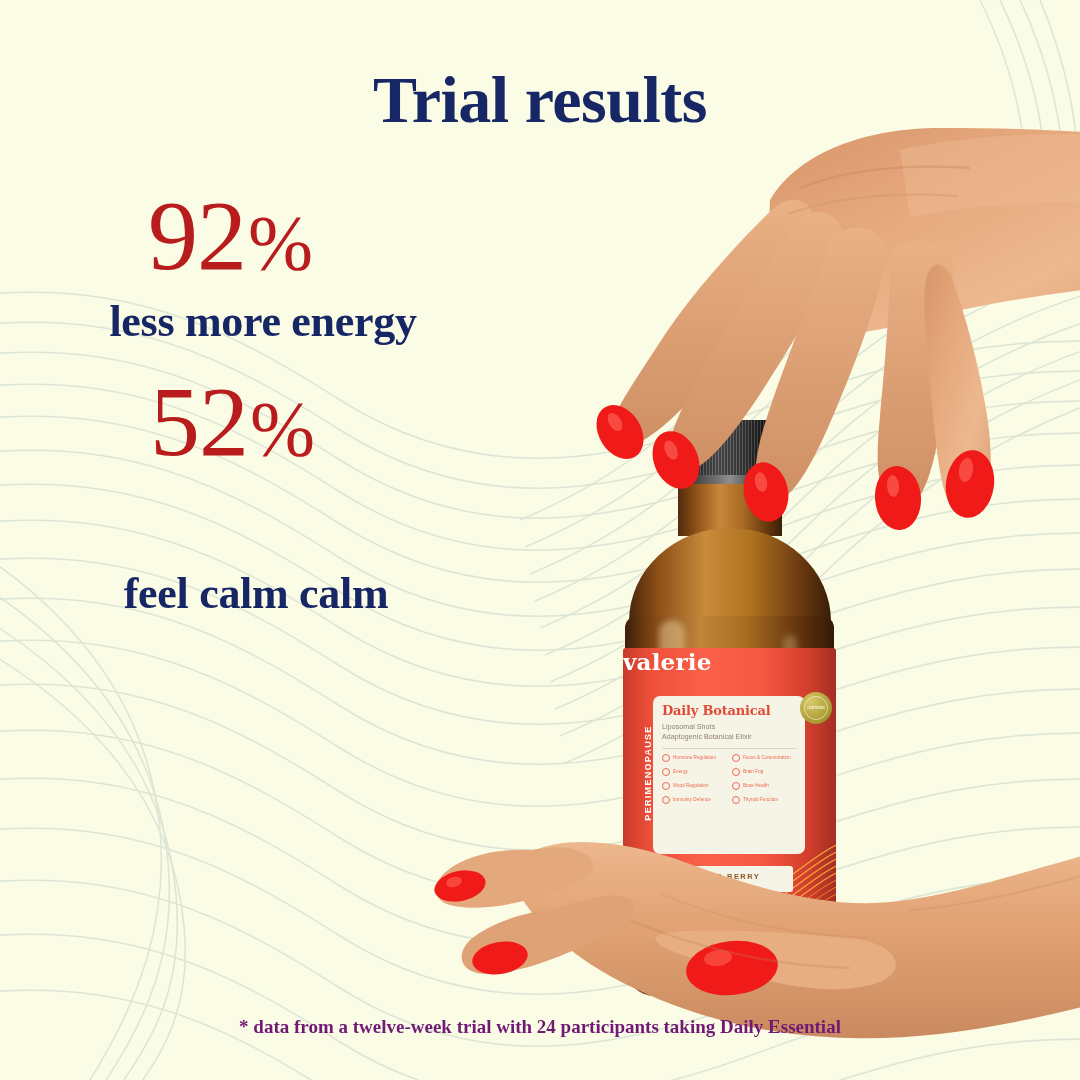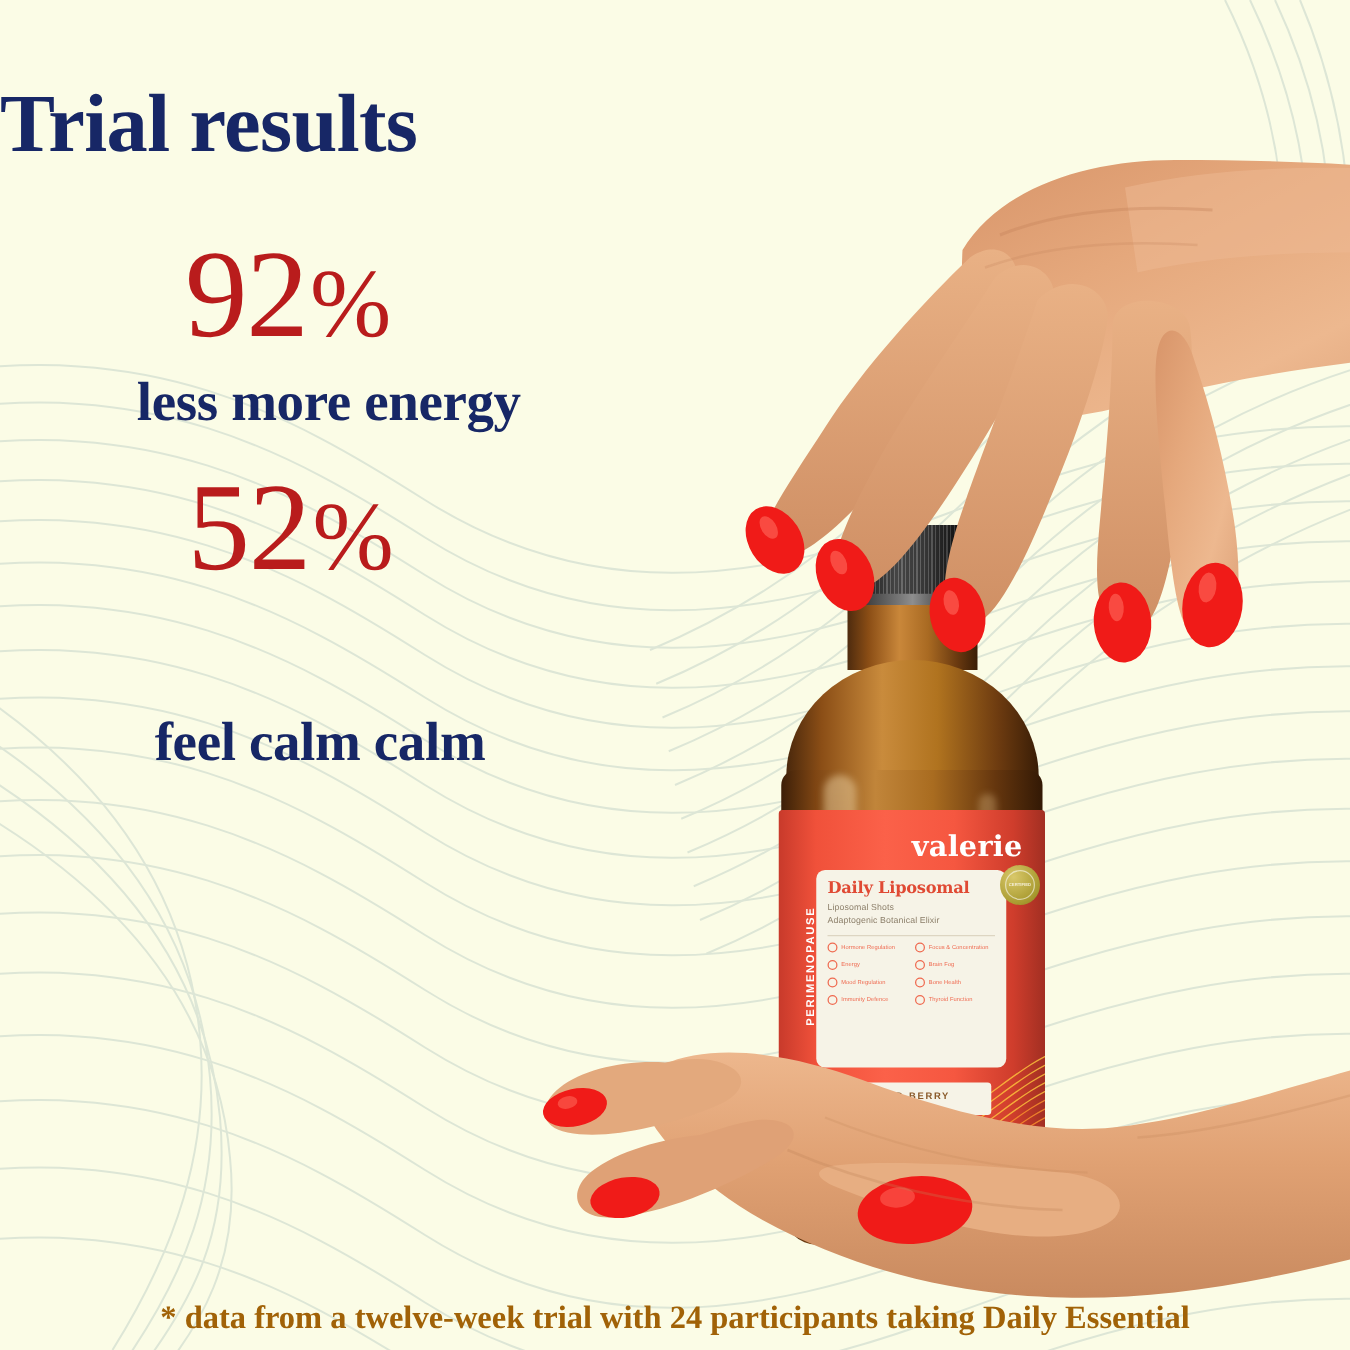--- a/index.html
+++ b/index.html
@@ -13,20 +13,21 @@
 
   #stage { position:absolute; inset:0; width:1080px; height:1080px; overflow:hidden; }
 
   
   .bg-waves { position:absolute; inset:0; width:1080px; height:1080px; z-index:0; }
 
   
   .title {
     position:absolute;
     top:62px; left:0; width:1080px;
+    text-align:center;
     font-size:66px;
     font-weight:bold;
     color:#172766;
     letter-spacing:-0.5px;
     z-index:6;
   }
 
   
   .stats { position:absolute; left:0; top:186px; width:560px; z-index:6; }
   .stat { position:relative; height:186px; }
@@ -56,25 +57,25 @@
   .stat-1 .pct   { padding-right:96px; }
   .stat-1 .label { padding-right:18px; }
   .stat-2 .pct   { padding-right:100px; }
   .stat-2 .label { padding-right:48px; }
   .stat-3 .pct   { padding-right:102px; }
   .stat-3 .label { padding-right:16px; }
 
   
   .footnote {
     position:absolute;
-    bottom:11px; left:0; width:1080px;
+    bottom:42px; left:0; width:1080px;
     text-align:center;
-    font-size:26px;
+    font-size:19px;
     font-weight:bold;
-    color:#a16207;
+    color:#701a75;
     z-index:6;
   }
 
   
   .photo { position:absolute; left:430px; top:120px; width:650px; height:880px; z-index:4; }
 
   
   .bottle { position:absolute; left:193px; top:300px; width:213px; height:600px; }
 
   .cap {
@@ -124,22 +125,22 @@
     position:absolute; left:0; top:228px; width:213px; height:300px;
     background:linear-gradient(90deg,#c83a2b 0%,#f0513a 14%,#fb6149 40%,#f55740 66%,#cf3d2c 88%,#a22f22 100%);
     border-radius:3px;
     overflow:hidden;
   }
   .label-wave {
     position:absolute; left:0; bottom:0; width:213px; height:120px; opacity:.85;
   }
 
   .brand {
-    position:absolute; left:0; top:16px; width:195px;
-    text-align:right; color:#fff;
+    position:absolute; left:0; top:0; width:195px;
+    text-align:left; color:#fff;
     font-family:"DejaVu Serif", serif;
     font-weight:bold; font-size:23px; letter-spacing:.2px;
   }
 
   .perimeno {
     position:absolute; left:-30px; top:120px;
     width:110px; text-align:center;
     transform:rotate(-90deg);
     color:#fff; font-family:"Liberation Sans", sans-serif;
     font-weight:bold; font-size:9px; letter-spacing:1.3px;
@@ -321,21 +322,21 @@
             <path d="M-10,108 C 40,82 80,138 125,116 C 165,97 195,64 225,54"></path>
             <path d="M-10,115 C 40,89 80,145 125,123 C 165,104 195,71 225,61"></path>
           </g>
         </svg>
 
         <div class="brand">valerie</div>
 
         <div class="perimeno">PERIMENOPAUSE</div>
 
         <div class="card">
-          <div class="card-title">Daily Liposomal</div>
+          <div class="card-title">Daily Botanical</div>
           <div class="card-sub">
             <div>Liposomal Shots</div>
             <div>Adaptogenic Botanical Elixir</div>
           </div>
           <div class="card-rule"></div>
           <div class="benefits">
             <div class="bcol">
               <div class="bitem">
                 <span class="bicon"></span>
                 <span class="btext">Hormone Regulation</span>

